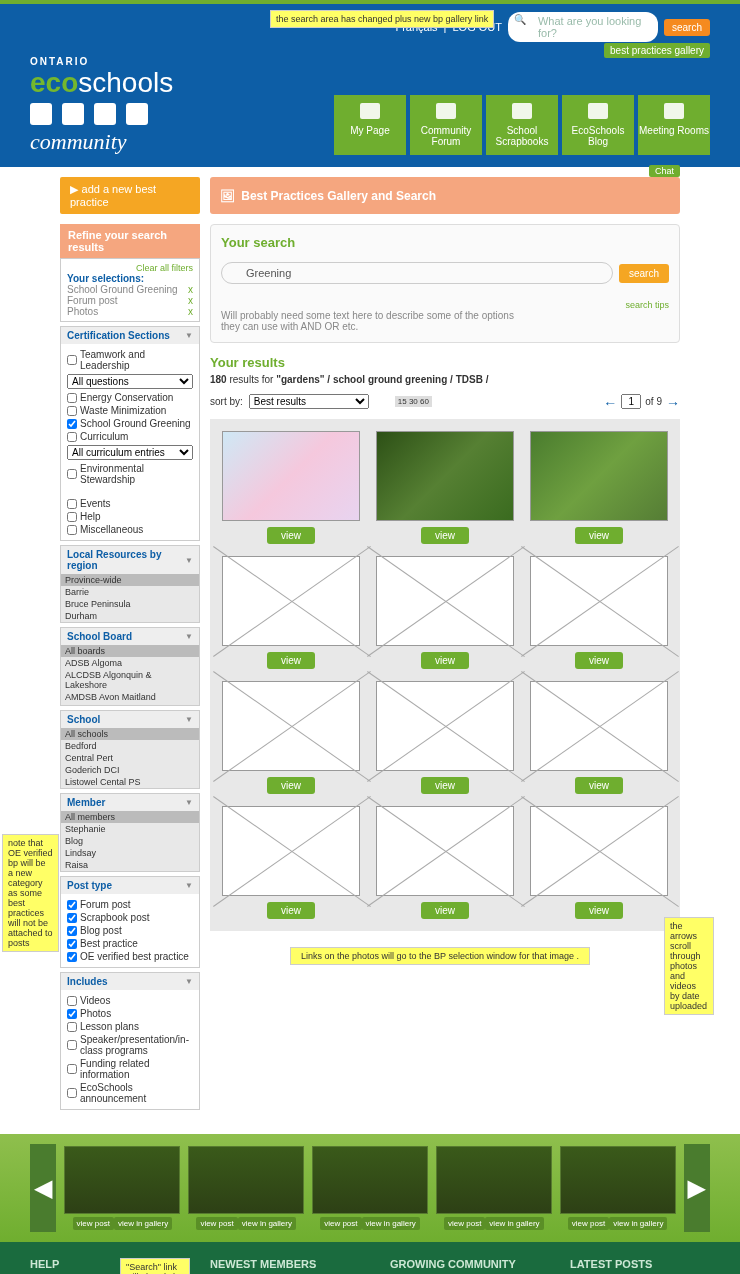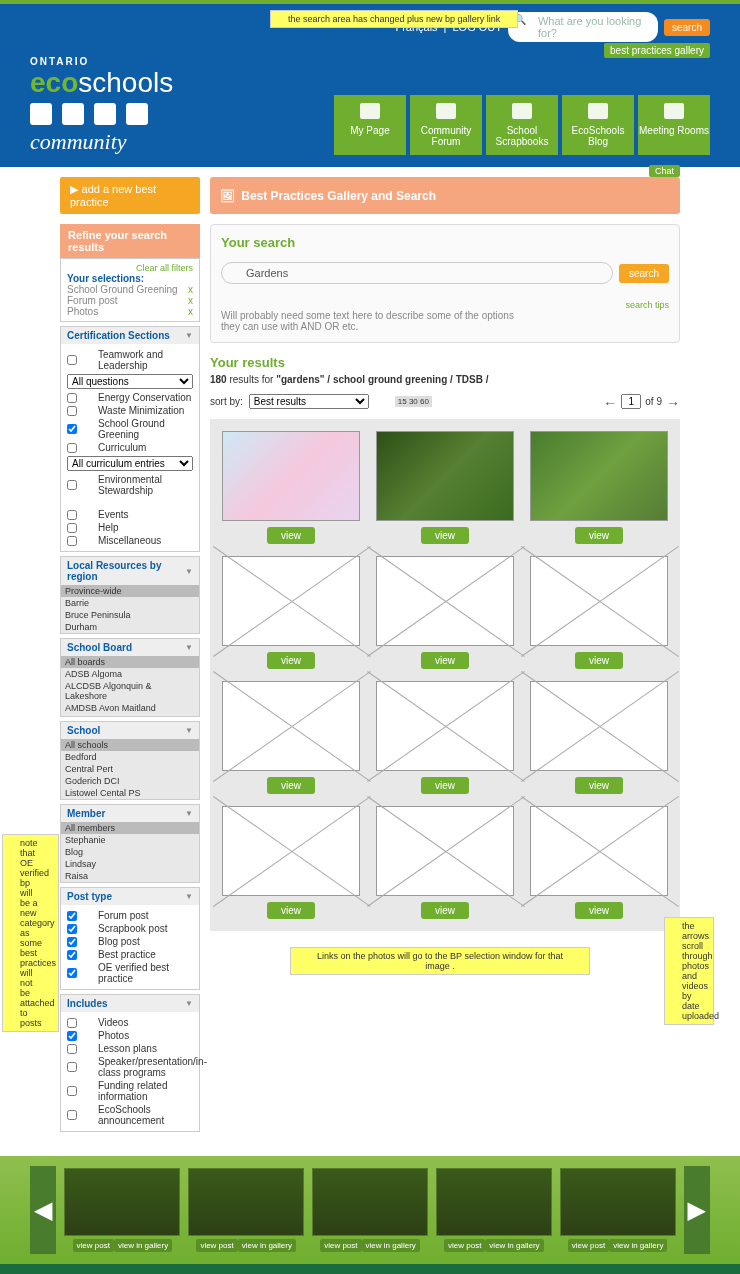--- a/index.html
+++ b/index.html
@@ -18,39 +18,39 @@
 .logo-ontario { font-size: 10px; letter-spacing: 2px; font-weight:bold;}
 .logo-eco { font-size: 28px; }
 .logo-eco .eco { color: #74B72E; font-weight: bold; }
 .logo-eco .schools { color: #fff; }
 .logo-icons { display:flex; gap:10px; margin:4px 0;}
 .logo-icons span { width:22px; height:22px; background:#fff; border-radius:3px; display:inline-block;}
 .logo-community { font-size: 22px; color: #fff; font-style: italic; font-family: Georgia, serif;}
 .nav-tabs { display: flex; gap: 4px; }
 .nav-tab { background: #6FAE2F; color: #fff; width: 72px; height: 60px; text-align: center; font-size: 10px; padding-top: 30px; cursor: pointer; position: relative; }
 .nav-tab::before { content:""; position:absolute; top:8px; left:50%; transform:translateX(-50%); width:20px; height:16px; background:#fff; opacity:0.9; border-radius:2px;}
-.annotation { background: #FFFF66; border: 1px solid #ccc; font-size: 9px; padding: 3px 17px; position: absolute; z-index: 10; }
+.annotation { background: #FFFF66; border: 1px solid #ccc; font-size: 9px; padding: 3px 5px; position: absolute; z-index: 10; }
 .main { max-width: 680px; margin: 0 auto; padding: 10px 30px; display: flex; gap: 10px; position: relative; }
 .add-bp { background: #F5A623; color: #fff; padding: 6px 10px; font-size: 11px; border-radius: 2px; width: 140px; cursor:pointer;}
 .add-bp::before { content:"▶ "; }
 .title-bar { background: #F5A67F; color: #fff; padding: 6px 10px; font-size: 12px; font-weight: bold; border-radius: 3px; flex: 1; display: flex; align-items: center; gap: 6px; }
 .title-bar::before { content:"🖼 "; }
 .chat-tab { position:absolute; right:30px; top:-2px; background:#6FAE2F; color:#fff; font-size:9px; padding:1px 6px; border-radius:2px;}
 .content { max-width: 680px; margin: 0 auto; padding: 0 30px 20px; display: flex; gap: 10px; position:relative;}
 .sidebar { width: 140px; flex-shrink: 0; }
 .sidebar-header { background: #F5A67F; color: #fff; padding: 5px 8px; font-size: 11px; font-weight: bold; }
 .sidebar-panel { border: 1px solid #ccc; font-size: 10px; margin-bottom: 4px; }
 .panel-inner { padding: 4px 6px; }
 .clear-filters { color: #6FAE2F; font-size: 9px; text-align: right; cursor:pointer;}
 .selections-title { color: #0D5EA6; font-weight: bold; font-size: 10px; }
 .selection-item { color: #888; display: flex; justify-content: space-between; }
 .selection-item .x { color: #6FAE2F; cursor:pointer;}
 .section-header { background: #eee; color: #0D5EA6; font-weight: bold; padding: 3px 6px; font-size: 10px; display:flex; justify-content:space-between; align-items:center; cursor:pointer;}
 .section-header::after { content:"▼"; color:#888; font-size:8px;}
-.check-item { display: flex; align-items: center; gap: 21px; padding: 1px 0; }
+.check-item { display: flex; align-items: center; gap: 3px; padding: 1px 0; }
 .check-item input { width:10px; height:10px;}
 .subsel { width: 100%; margin: 2px 0; font-size: 10px; }
 .list-box { background: #e8e8e8; max-height: 60px; overflow: hidden; font-size: 9px; }
 .list-box .sel { background: #bbb; }
 .list-box div { padding: 1px 4px; cursor:pointer;}
 .results { flex: 1; }
 .search-panel { border: 1px solid #ddd; border-radius: 4px; padding: 10px; background: #fafafa; margin-bottom: 12px; }
 .search-panel h3 { color: #6FAE2F; font-size: 13px; margin-bottom: 12px; }
 .search-row { display: flex; gap: 6px; align-items: center; }
 .search-input { flex: 1; border: 1px solid #ccc; border-radius: 12px; padding: 4px 10px 4px 24px; font-size: 11px; position:relative; color:#555;}
@@ -281,21 +281,21 @@
             <span>EcoSchools announcement</span>
           </div>
         </div>
     </div>
   </div>
 
   <div class="results">
     <div class="search-panel">
       <h3>Your search</h3>
       <div class="search-row">
-        <div class="search-input">Gardens</div>
+        <div class="search-input">Greening</div>
         <button class="search-go">search</button>
       </div>
       <div class="search-tips">search tips</div>
       <div class="search-desc">Will probably need some text here to describe some of the options they can use with AND OR etc.</div>
     </div>
 
     <div class="results-title">Your results</div>
     <div class="results-meta">
       <b>180</b><span> results for </span><b>"gardens" / school ground greening / TDSB /</b>
     </div>

